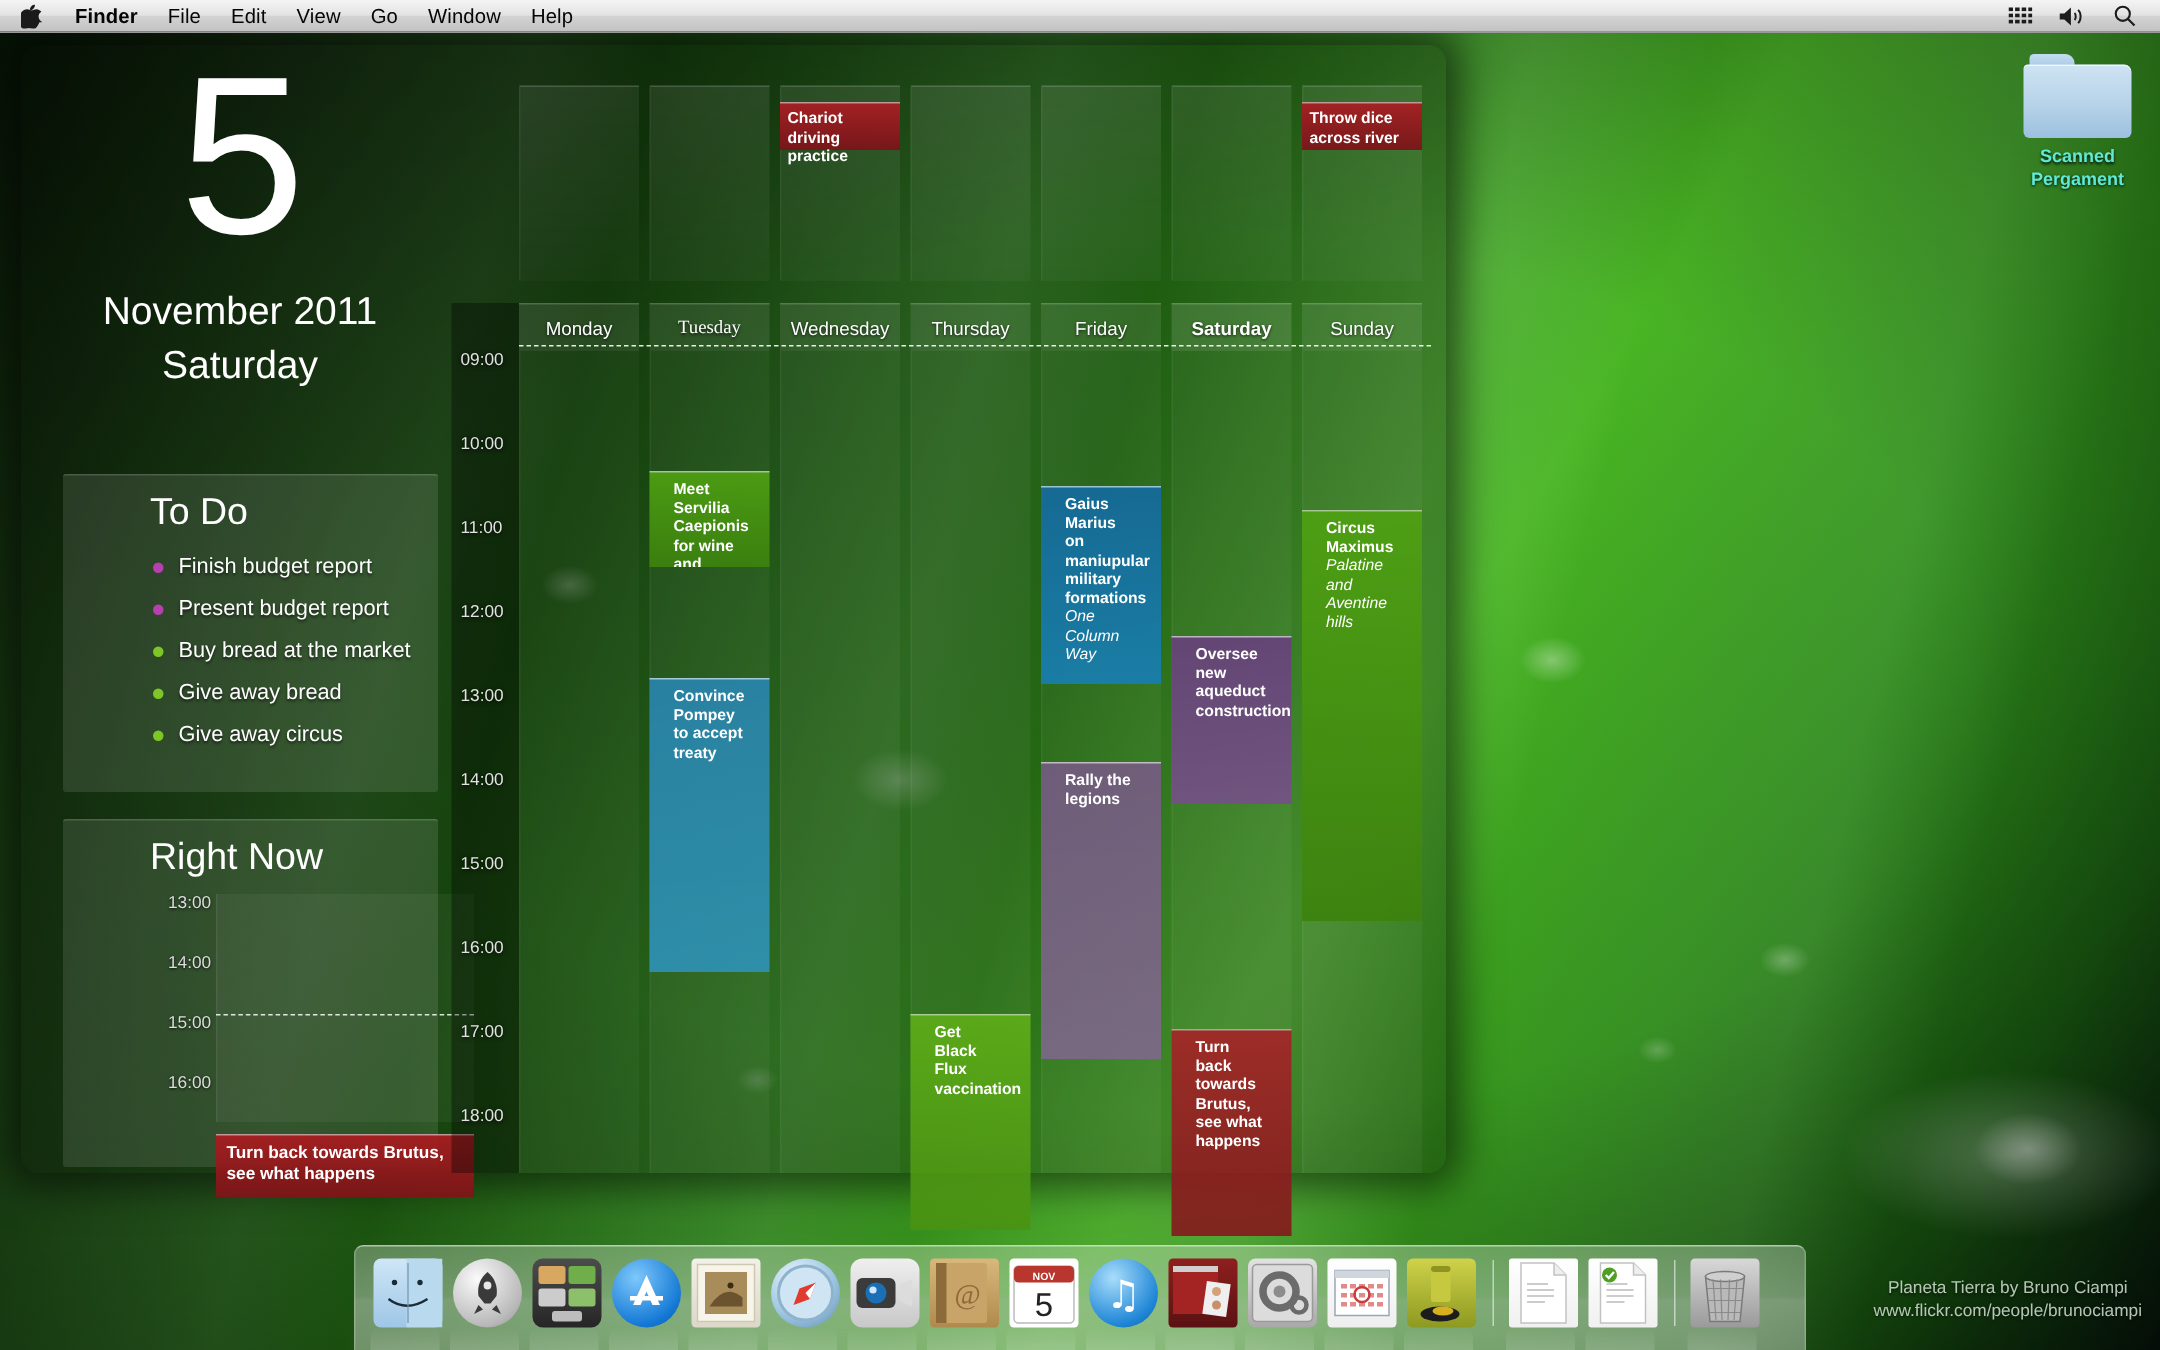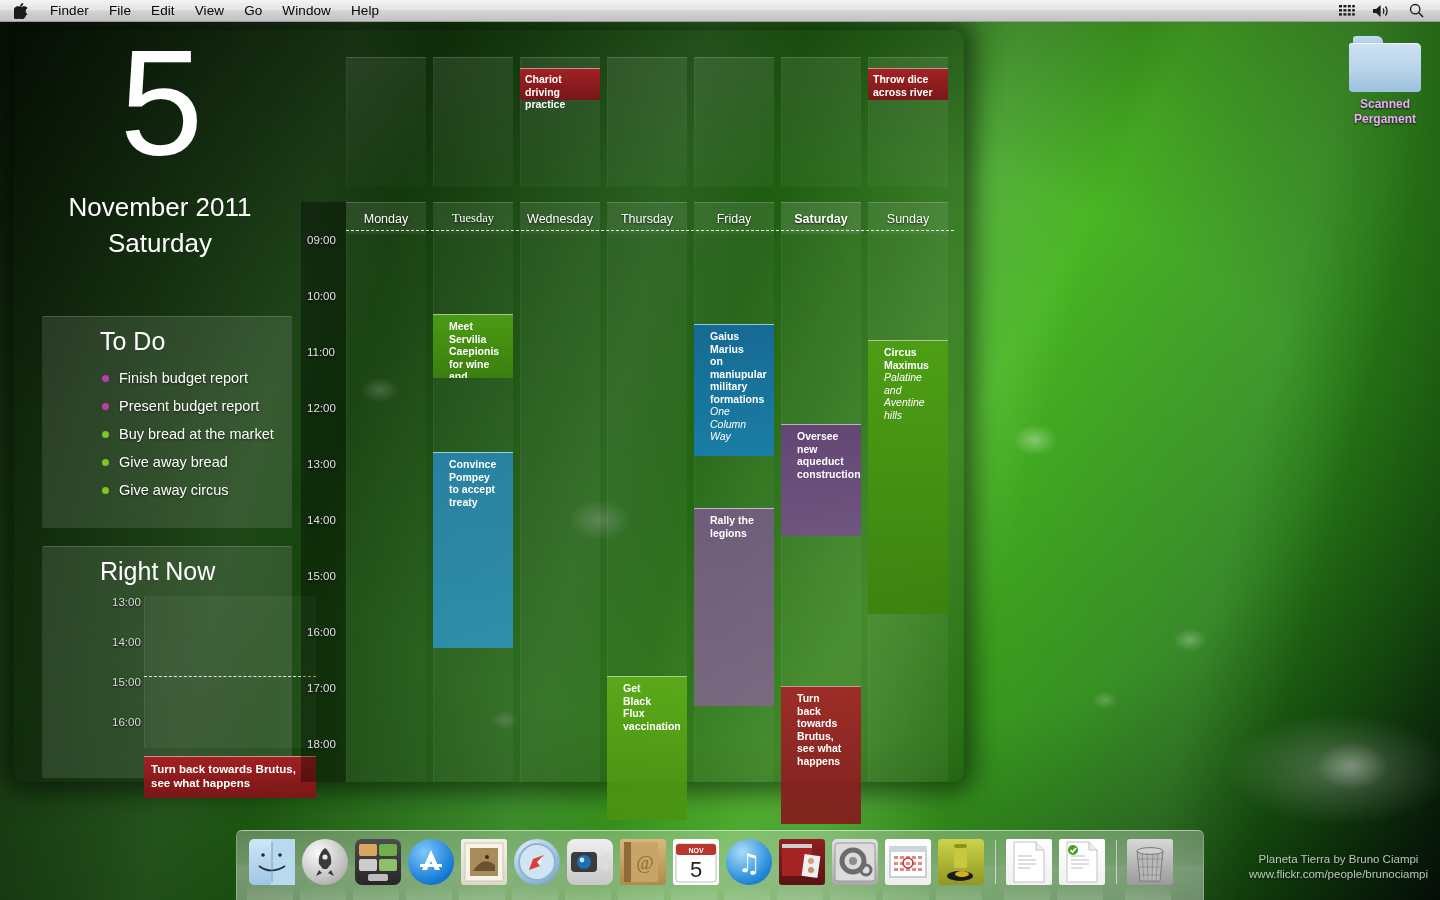--- a/index.html
+++ b/index.html
@@ -60,21 +60,21 @@
     display: flex; align-items: center;
     height: 100%;
   }
   .menu-apple svg { display:block; }
   .menu-item {
     padding: 0 10px; height: 100%;
     display: flex; align-items: center;
     font-size: 13.5px; color: #050505;
     letter-spacing: 0.1px;
   }
-  .menu-item.bold { font-weight: normal; }
+  .menu-item.bold { font-weight: bold; }
   #menubar-right {
     margin-left: auto;
     display: flex; align-items: center;
     gap: 18px; padding-right: 16px; height: 100%;
   }
   .mb-icon { display:flex; align-items:center; }
 
   
   #folder-icon {
     position: absolute; top: 36px; left: 1337px;
@@ -87,21 +87,21 @@
     border-radius: 3px 6px 0 0;
   }
   .folder-body {
     position: absolute; left: 0; top: 7px; width: 72px; height: 49px;
     background: linear-gradient(180deg,#cfe3f3 0%, #b6d3e9 55%, #9cc0de 100%);
     border-radius: 3px 5px 4px 4px;
     box-shadow: inset 0 1px 0 rgba(255,255,255,0.7);
   }
   .folder-label {
     margin-top: 5px;
-    font-size: 12px; font-weight: bold; color: #f0abfc;
+    font-size: 12px; font-weight: bold; color: #5eead4;
     line-height: 15px;
     text-shadow: 0 1px 2px rgba(0,0,0,0.9);
   }
 
   
   #panel {
     position: absolute; left: 14px; top: 30px;
     width: 950px; height: 752px;
     border-radius: 12px;
     background: rgba(0,0,0,0.28);

